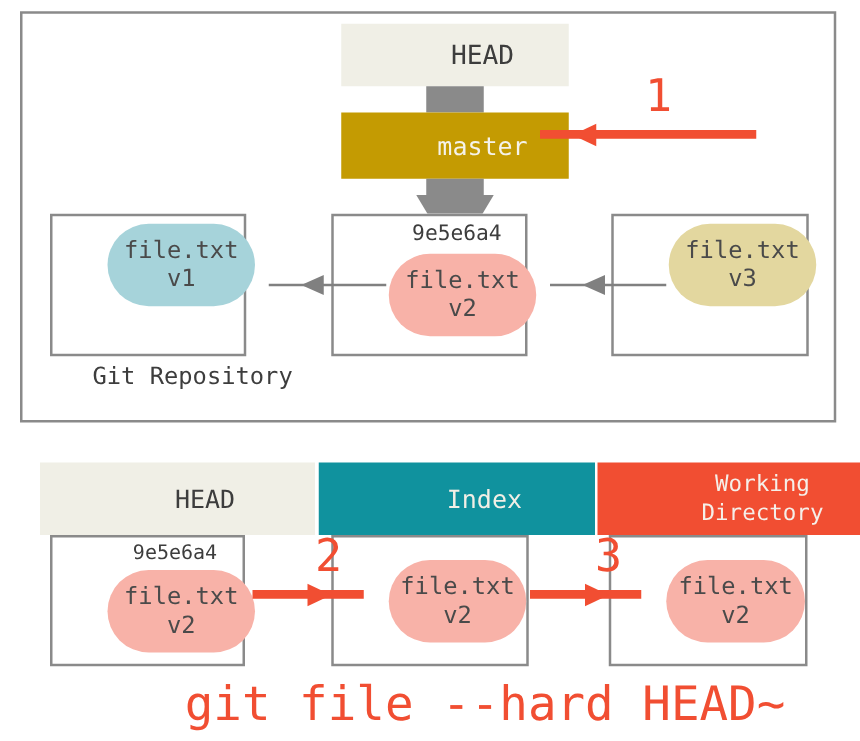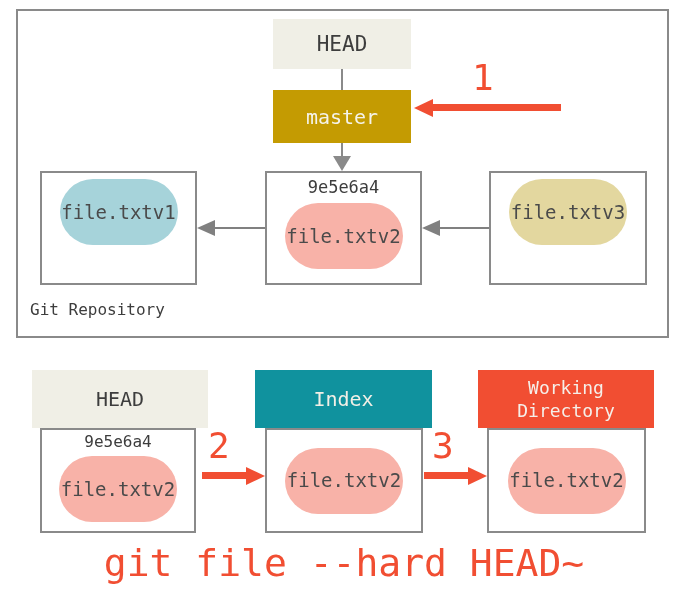--- a/index.html
+++ b/index.html
@@ -1,46 +1,46 @@
 <!DOCTYPE html>
 <html><head>
 <meta charset="utf-8">
 <style>
   html,body { margin:0; padding:0; background:#ffffff; }
   #canvas {
     position:relative; width:688px; height:593px; background:#ffffff;
     font-family:"DejaVu Sans Mono","Liberation Mono",monospace;
     color:#3d3d3d; overflow:hidden;
   }
-  .abs { position:absolute; }
+  .abs { position:absolute;padding-left:44px; }
 
   
   .repo-box { left:16px; top:9px; width:653px; height:329px;
     border:2px solid #8a8a8a; box-sizing:border-box; background:#ffffff; }
-  .repo-label { left:30px; top:300px; font-size:16px; color:#3d3d3d;text-align:center; }
+  .repo-label { left:30px; top:290px; font-size:19px; color:#3d3d3d;text-align:center; }
 
   
   .head-top { left:273px; top:19px; width:138px; height:50px; background:#f0efe6;
     display:flex; align-items:center; justify-content:center; font-size:21px; color:#3d3d3d; }
   .master-box { left:273px; top:90px; width:138px; height:53px; background:#c49b02;
     display:flex; align-items:center; justify-content:center; font-size:20px; color:#f5f3ea; }
   .vline { width:2px; background:#8a8a8a; }
   .vl-head-master { left:341px; top:69px; height:21px; }
   .vl-master-commit { left:341px; top:143px; height:14px; }
   .tri-down { left:333px; top:156px; width:0; height:0;
     border-left:9px solid transparent; border-right:9px solid transparent;
     border-top:15px solid #8a8a8a; }
 
   
   .commit { top:171px; height:114px; width:157px; background:#ffffff;
     border:2px solid #8a8a8a; box-sizing:border-box; text-align:center; }
   .c1 { left:40px; } .c2 { left:265px; } .c3 { left:489px; width:158px; }
   .hash { font-size:17px; padding-top:4px; color:#3d3d3d; }
   .pill { width:118px; height:66px; border-radius:33px; margin:6px auto 0;
-    display:flex; align-items:center; justify-content:center;
+    display:flex; flex-direction:column; align-items:center; justify-content:center;
     font-size:19px; line-height:1.2; color:#4a4a4a; }
   .pill-blue { background:#a6d3da; }
   .pill-salmon { background:#f8b2a8; }
   .pill-tan { background:#e3d79f; }
 
   
   .g-head { width:0; height:0; border-top:8px solid transparent;
     border-bottom:8px solid transparent; border-right:18px solid #808080; }
   .g-shaft { height:2px; background:#808080; }
   .r-shaft { height:7px; background:#f14e32; }

